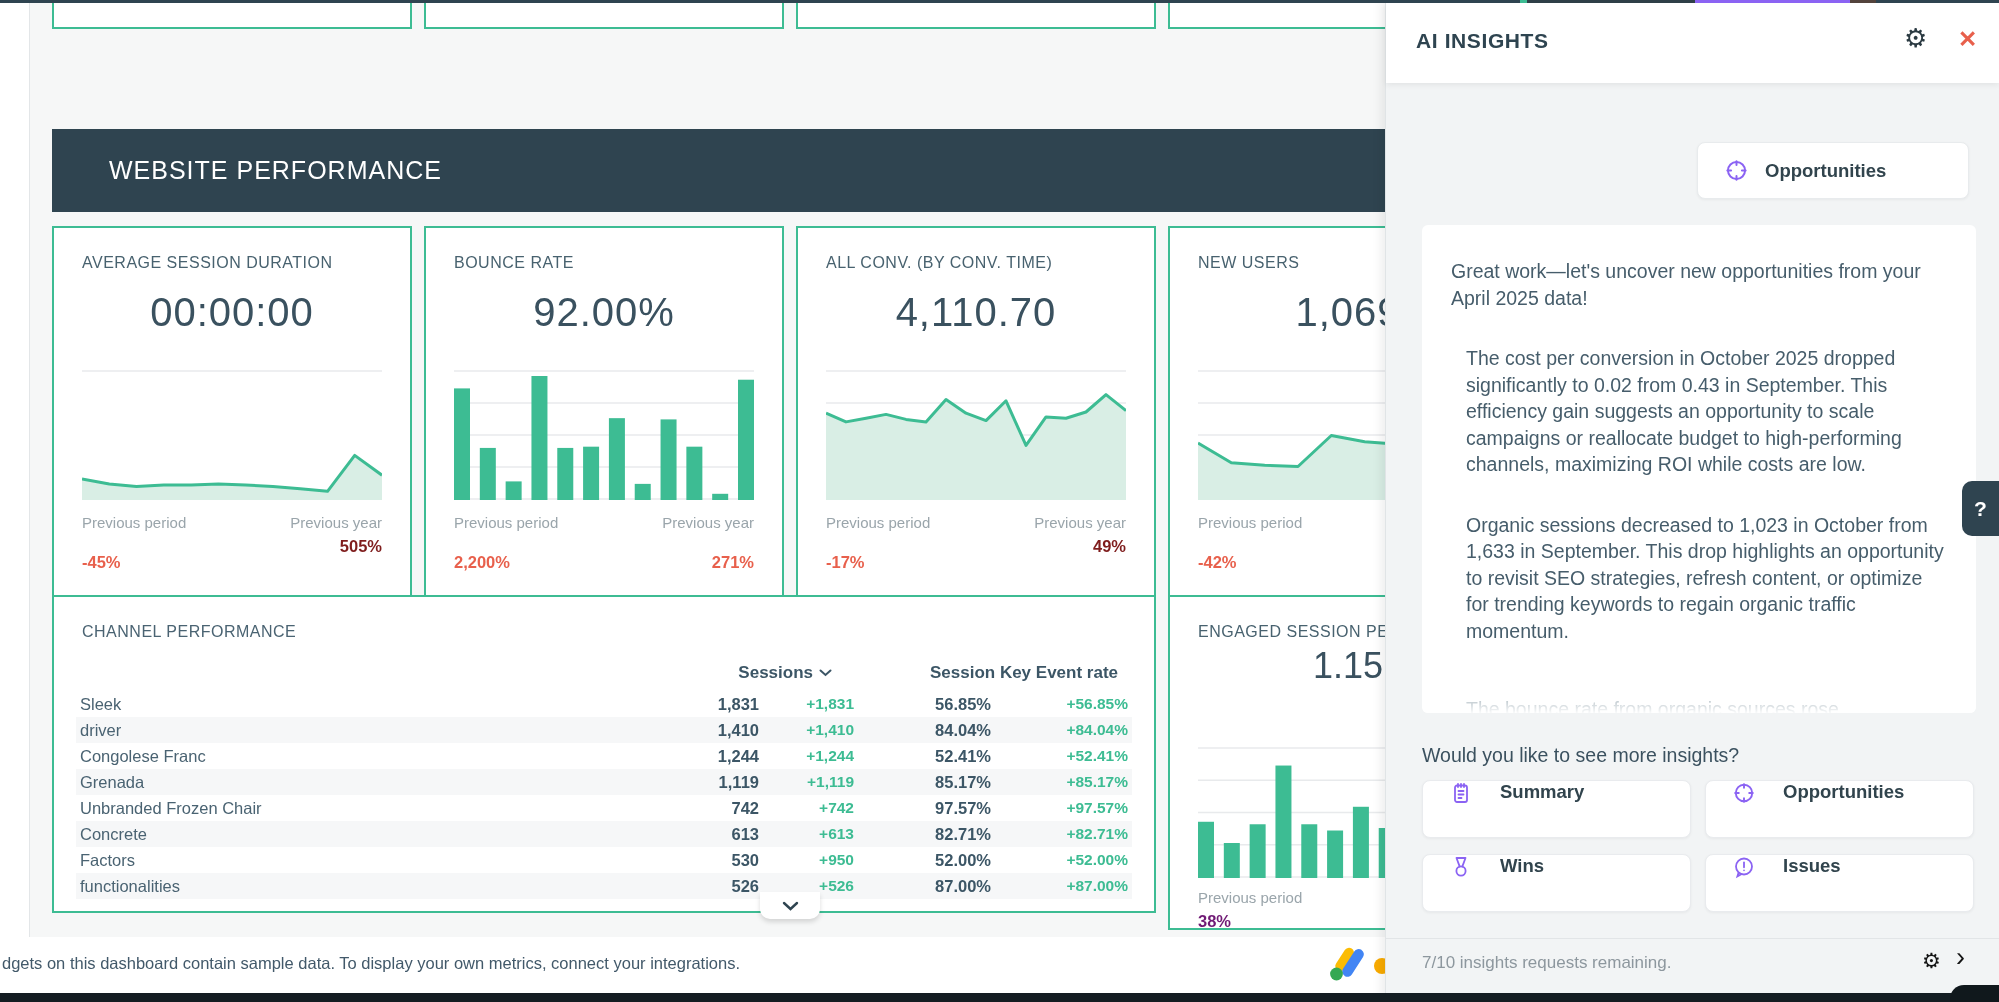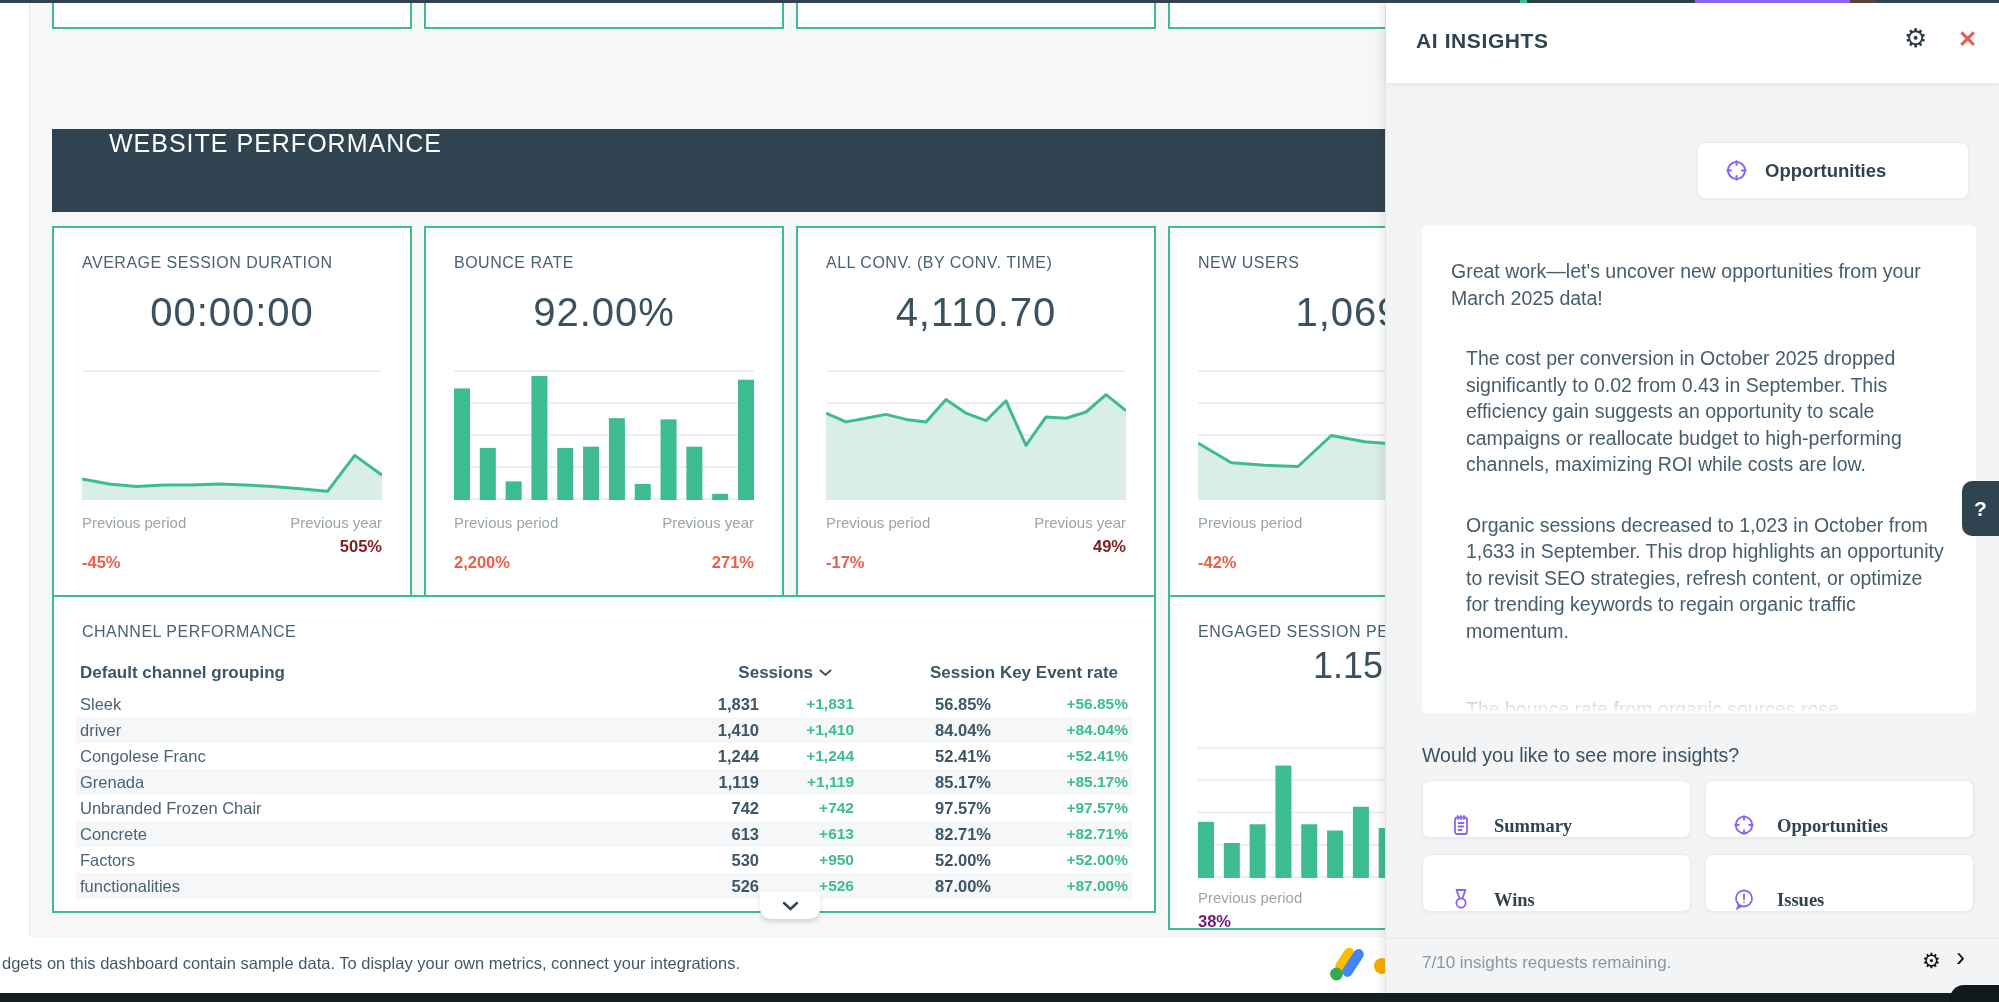--- a/index.html
+++ b/index.html
@@ -12,21 +12,21 @@
   .strip-seg{position:absolute;top:0;height:3px;}
 
   .left-rail{position:absolute;left:0;top:3px;width:30px;height:934px;background:#fff;border-right:1px solid #e3e6e8;}
 
   
   .stub-card{position:absolute;top:3px;height:26px;width:360px;background:#fff;
              border:2px solid #3dbc93;border-top:none;}
 
   
   .banner{position:absolute;left:52px;top:129px;width:1333px;height:83px;background:#2f4450;
-          display:flex;padding-left:57px;}
+          display:flex;align-items:center;padding-left:57px;}
   .banner-title{color:#fff;font-size:25px;letter-spacing:1px;font-weight:400;}
 
   
   .kpi-card{position:absolute;top:226px;width:360px;height:396px;background:#fff;border:2px solid #3dbc93;}
   .kpi-title{position:absolute;left:28px;top:26px;font-size:16px;letter-spacing:.5px;color:#48626f;}
   .kpi-value{position:absolute;left:0;right:0;top:62px;text-align:center;font-size:40px;
              color:#3a515f;letter-spacing:1px;font-weight:400;}
   .kpi-chart{position:absolute;left:28px;top:142px;width:300px;height:131px;}
   .cmp-label{position:absolute;top:286px;font-size:15px;color:#9aa5ab;}
   .cmp-val{position:absolute;top:309px;font-size:16.5px;font-weight:bold;}
@@ -87,21 +87,21 @@
   .insights-card p{margin:0 0 34px 0;font-size:19.5px;line-height:26.5px;color:#465d6b;}
   .insights-card p.indent{margin-left:15px;}
   .fade-line{position:absolute;left:44px;right:28px;bottom:0;height:15px;overflow:hidden;
              font-size:19.5px;color:#8fa0aa;white-space:nowrap;}
   .card-fade{position:absolute;left:0;right:0;bottom:0;height:24px;
              background:linear-gradient(rgba(255,255,255,0),rgba(255,255,255,.95));}
   .ai-prompt{position:absolute;left:36px;top:744px;font-size:19.5px;color:#3b515f;}
   .abtn-grid{position:absolute;left:36px;top:780px;width:552px;display:grid;
              grid-template-columns:1fr 1fr;gap:16px 14px;}
   .abtn{height:58px;background:#fff;border:1px solid #e9ebee;border-radius:8px;
-        box-shadow:0 1px 3px rgba(0,0,0,.05);display:flex;align-items:flex-end;padding-left:26px;gap:21px;cursor:pointer;font-family:Liberation Serif, serif;}
+        box-shadow:0 1px 3px rgba(0,0,0,.05);display:flex;align-items:flex-start;padding-left:26px;gap:27px;cursor:pointer;}
   .ai-divider{position:absolute;left:0;top:938px;width:100%;border-top:1px solid #e2e5e7;}
   .ai-footer-text{position:absolute;left:36px;top:953px;font-size:17px;color:#8d979e;}
   .ai-footer-gear{position:absolute;left:536px;top:950px;font-size:21px;color:#141414;cursor:pointer;line-height:1;}
   .ai-footer-chev{position:absolute;left:570px;top:944px;font-size:27px;color:#141414;cursor:pointer;line-height:1;}
   .icon-svg{flex:0 0 auto;}
 </style>
 </head>
 <body>
 
 <div class="screen">
@@ -197,21 +197,20 @@
         <polyline points="0.0,73.0 33.3,92.8 66.7,95.3 100.0,96.5 133.3,65.5 166.7,71.7 200.0,74.2 233.3,70.5 266.7,48.2 300.0,20.9" fill="none" stroke="#3dbc93" stroke-width="3" stroke-linejoin="round"></polyline>
       </svg>
     <div class="cmp-label pos-l">Previous period</div>
     <div class="cmp-val pos-l red">-42%</div>
   </div>
 
   <div class="table-card">
     <div class="tc-title">CHANNEL PERFORMANCE</div>
     <div class="tbl">
       <div class="thead">
-        <div>Default channel grouping</div>
         <div class="th-sessions">
           <span>Sessions</span>
           <svg class="icon-svg" width="13" height="8" viewBox="0 0 13 8">
               <polyline points="1.5,1.5 6.5,6 11.5,1.5" fill="none" stroke="#3c5666" stroke-width="2" stroke-linecap="round"></polyline>
             </svg>
         </div>
         <div class="th-rate">Session Key Event rate</div>
       </div>
       <div class="trow">
         <div class="td-name">Sleek</div>
@@ -332,21 +331,21 @@
 
     <div class="chip">
       <svg class="icon-svg" width="25" height="25" viewBox="0 0 24 24" fill="none" stroke="#8b63f3" stroke-width="1.9" stroke-linecap="round">
         <circle cx="12" cy="12" r="8.2"></circle>
           <path d="M12 3.2v3.6M12 17.2v3.6M3.2 12h3.6M17.2 12h3.6"></path>
       </svg>
       <span class="chip-label">Opportunities</span>
     </div>
 
     <div class="insights-card">
-      <p>Great work—let's uncover new opportunities from your March 2025 data!</p>
+      <p>Great work—let's uncover new opportunities from your April 2025 data!</p>
       <p class="indent">The cost per conversion in October 2025 dropped significantly to 0.02 from 0.43 in September. This efficiency gain suggests an opportunity to scale campaigns or reallocate budget to high-performing channels, maximizing ROI while costs are low.</p>
       <p class="indent">Organic sessions decreased to 1,023 in October from 1,633 in September. This drop highlights an opportunity to revisit SEO strategies, refresh content, or optimize for trending keywords to regain organic traffic momentum.</p>
       <div class="fade-line">The bounce rate from organic sources rose</div>
       <div class="card-fade"></div>
     </div>
 
     <div class="ai-prompt">Would you like to see more insights?</div>
 
     <div class="abtn-grid">
       <div class="abtn">

